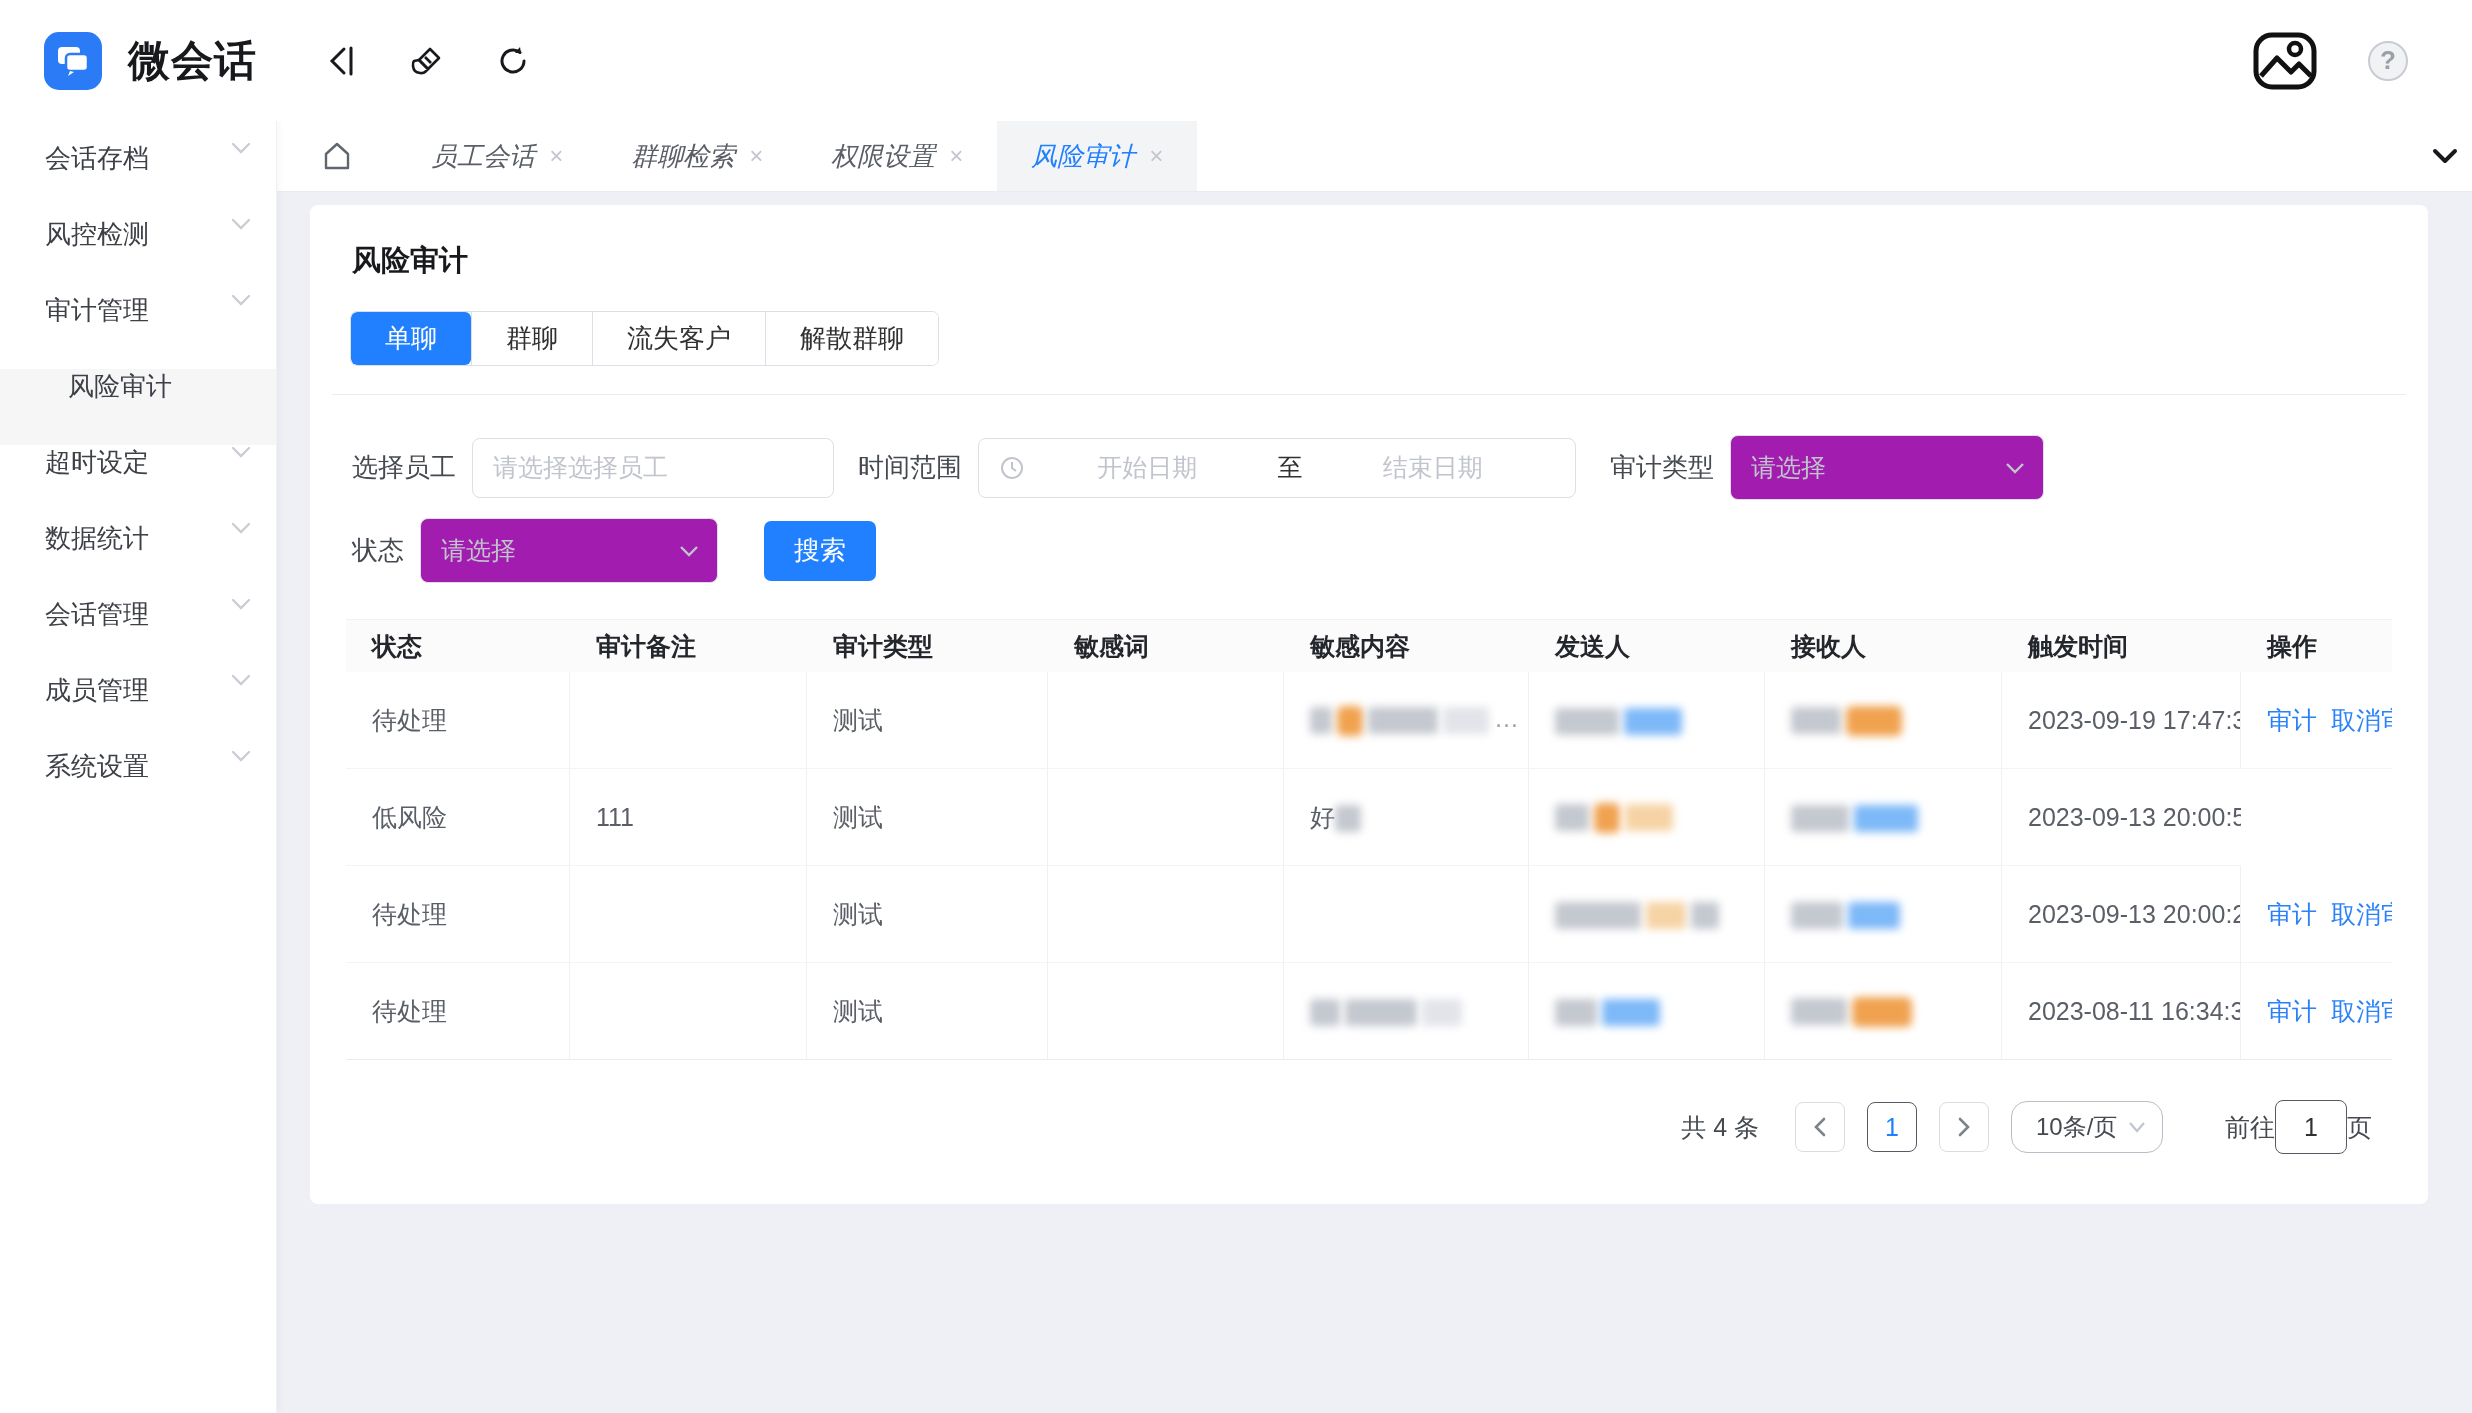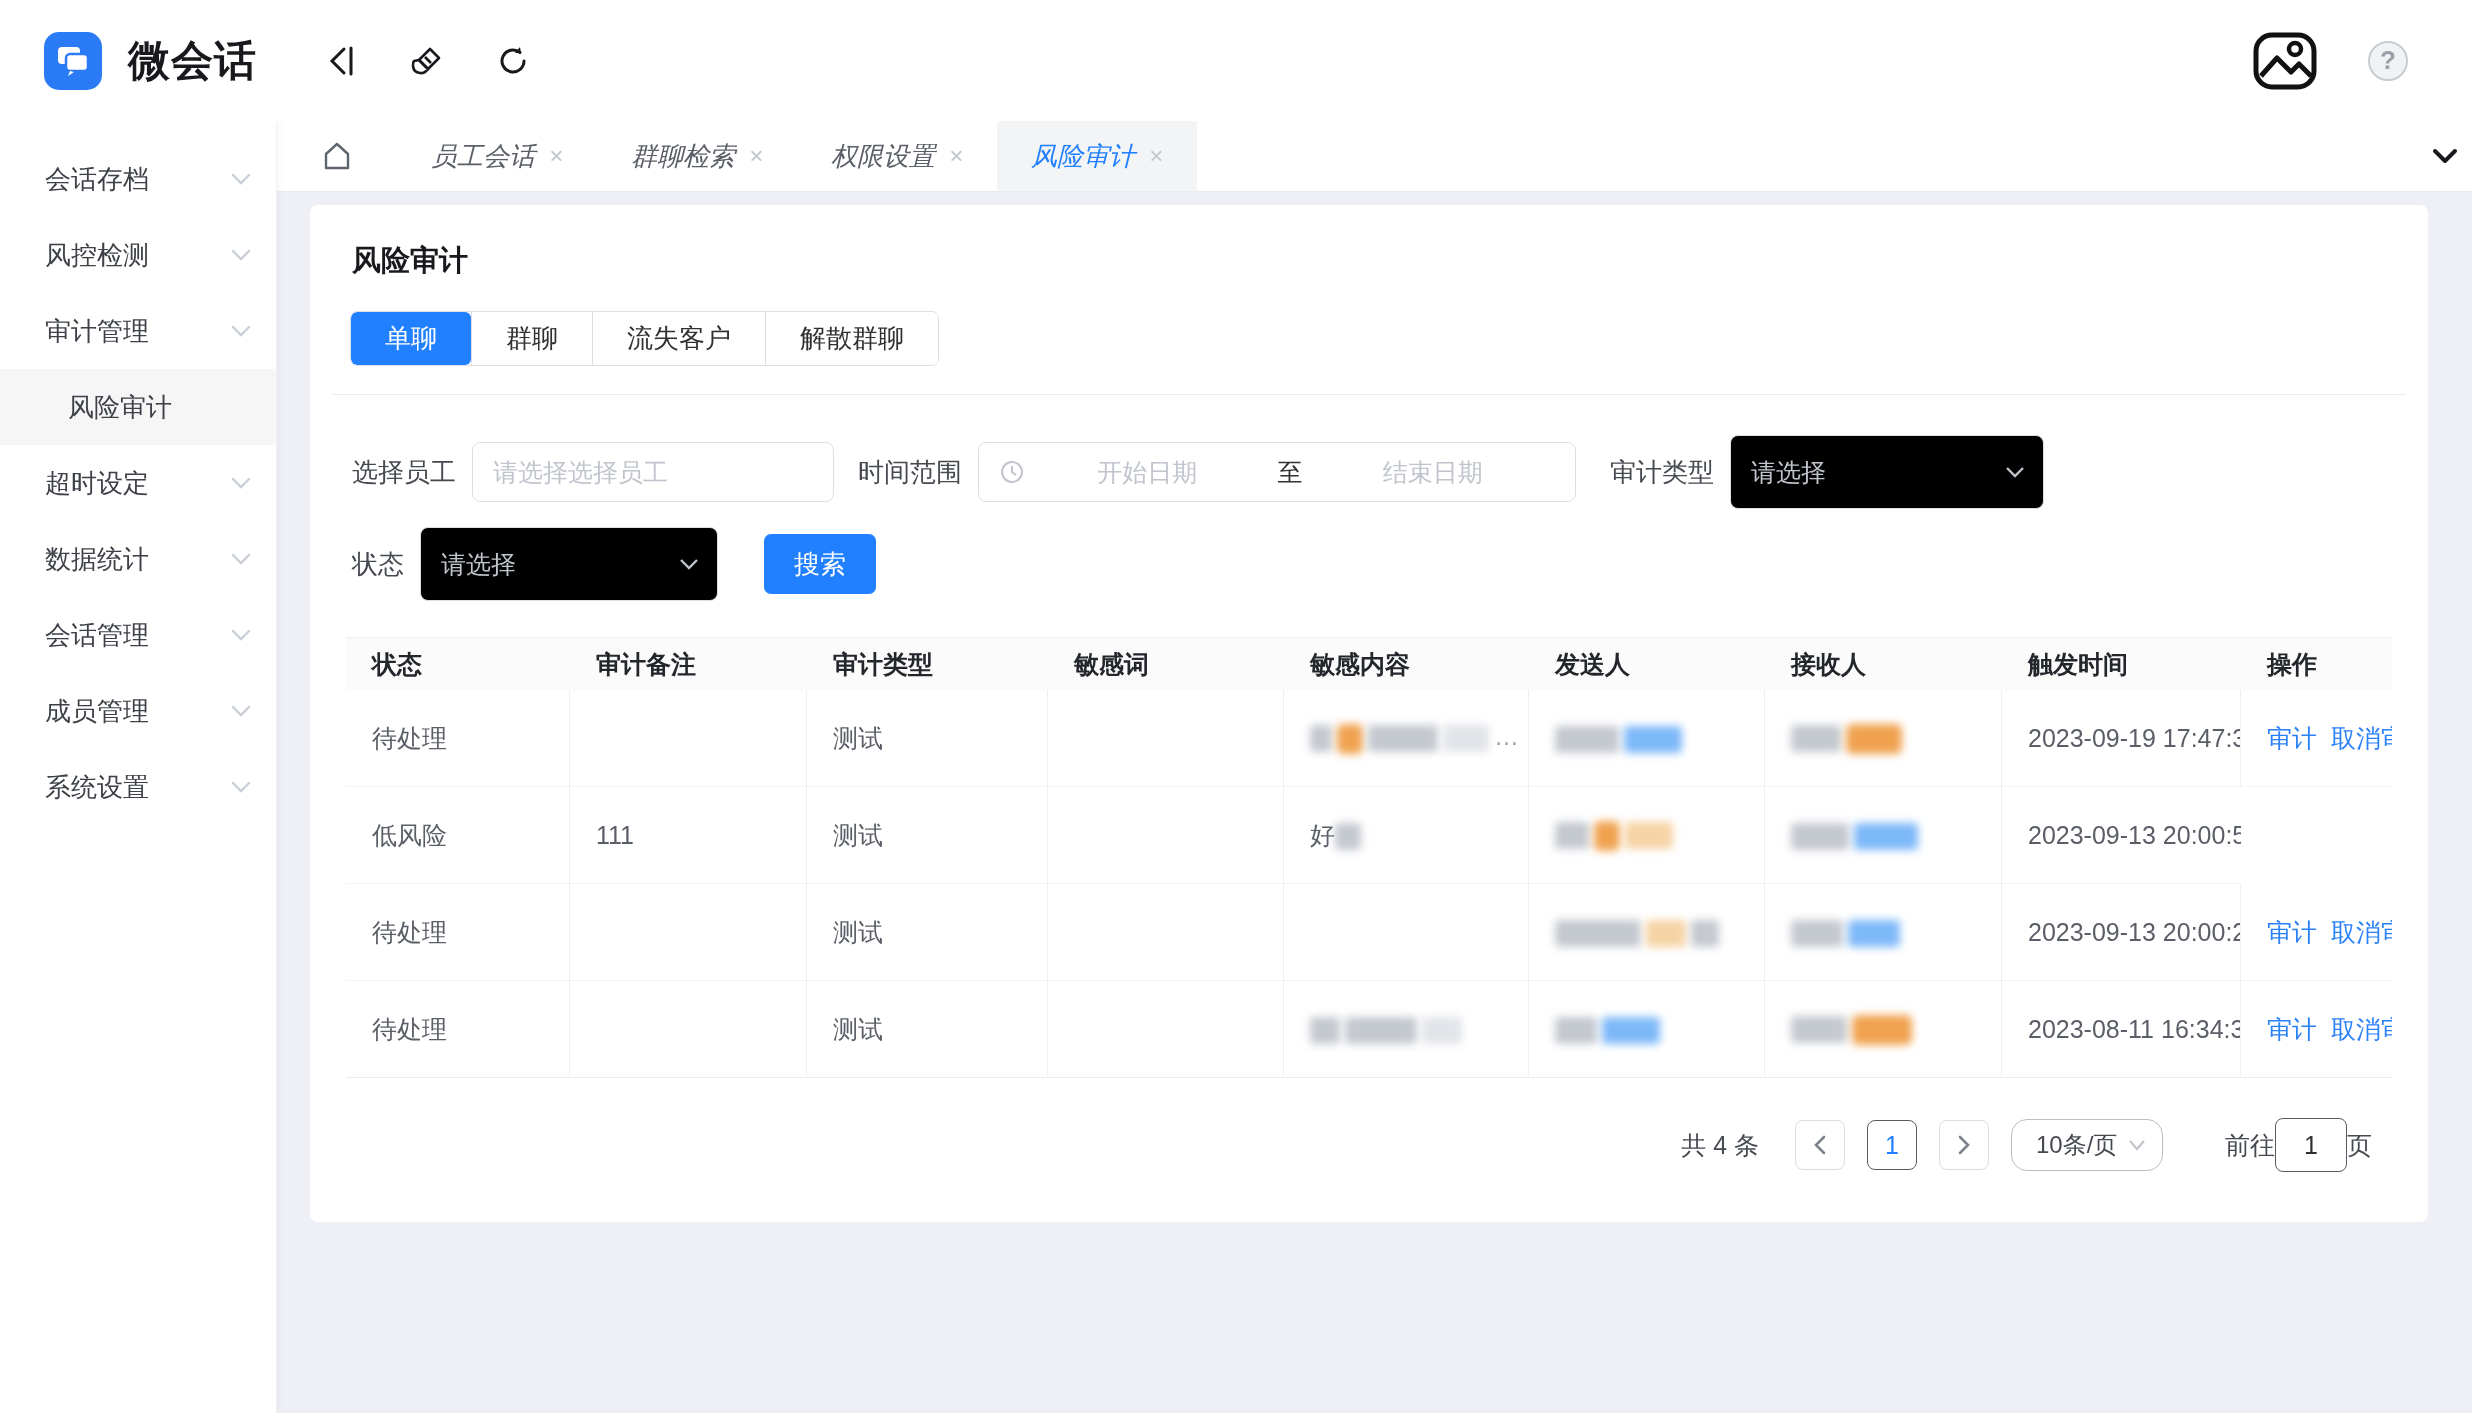--- a/index.html
+++ b/index.html
@@ -12,21 +12,21 @@
   .app-title { font-size:42px; font-weight:600; color:#17191c; margin-left:26px; letter-spacing:1px; }
   .hdr-icons { display:flex; align-items:center; gap:42px; margin-left:62px; }
   .icon-btn { width:44px; height:44px; display:flex; align-items:center; justify-content:center; cursor:pointer; }
   .hdr-spacer { flex:1; }
   .avatar-ph { width:66px; height:66px; display:flex; align-items:center; justify-content:center; margin-right:50px; }
   .help-btn { width:40px; height:40px; border-radius:50%; background:#f1f2f4; color:#9aa0a8; display:flex; align-items:center; justify-content:center; font-size:26px; border:2px solid #c8ccd2; font-weight:bold; }
 
   
   .shell { display:flex; height:1292px; }
   .sidebar { width:277px; background:#fff; border-right:1px solid #f0f1f3; box-shadow:2px 0 8px rgba(0,0,0,.04); padding-top:20px; z-index:4; }
-  .side-item { height:76px; display:flex; align-items:center; padding:0 24px 0 45px; cursor:pointer; font-size:26px; color:#3d4147; }
+  .side-item { height:76px; display:flex; align-items:flex-start; padding:0 24px 0 45px; cursor:pointer; font-size:26px; color:#3d4147; }
   .side-item .side-label { flex:1; }
   .side-item.sub { padding-left:68px; }
   .submenu { background:#f6f6f7; }
 
   .main { flex:1; display:flex; flex-direction:column; background:#eef0f5; min-width:0; }
 
   
   .tabbar { height:71px; background:#fff; display:flex; align-items:stretch; border-bottom:1px solid #e9ebee; position:relative; }
   .tab-home { width:120px; display:flex; align-items:center; justify-content:center; cursor:pointer; }
   .tab { display:flex; align-items:center; gap:14px; padding:0 34px; font-size:26px; color:#5a5e66; cursor:pointer;font-style:italic; }
@@ -47,21 +47,21 @@
   .divider { height:1px; background:#e9ebf0; margin:28px 2px 0 2px; }
 
   .filters { margin:40px 0 0 22px; }
   .frow { display:flex; align-items:center; margin-bottom:18px; }
   .flabel { font-size:26px; color:#454950; margin-right:16px; white-space:nowrap; }
   .finput { width:362px; height:60px; border:1px solid #dcdfe6; border-radius:8px; padding:0 20px; font-size:25px; color:#303133; outline:none; font-family:inherit; }
   .finput::placeholder { color:#c0c4cc; }
   .daterange { width:598px; height:60px; border:1px solid #dcdfe6; border-radius:8px; display:flex; align-items:center; padding:0 20px; margin-right:34px; background:#fff; }
   .daterange .ph { color:#c0c4cc; font-size:25px; flex:1; text-align:center; }
   .daterange .to { color:#303133; font-size:25px; padding:0 8px; }
-  .fselect { height:74px; border:1px solid #dcdfe6; border-radius:8px; display:flex; align-items:center; padding:0 18px 0 20px; background:#000000; cursor:pointer; }
+  .fselect { height:65px; border:1px solid #dcdfe6; border-radius:8px; display:flex; align-items:center; padding:0 18px 0 20px; background:#a21caf; cursor:pointer; }
   .fselect .ph { color:#c0c4cc; font-size:25px; flex:1; }
   .sel-audit { width:314px; margin-right:0; }
   .sel-status { width:298px; }
   .gap-lg { margin-left:24px; }
   .search-btn { width:112px; height:60px; margin-left:46px; background:#2080ff; border:none; border-radius:7px; color:#fff; font-size:26px; cursor:pointer; font-family:inherit; }
 
   
   .table { margin:36px 16px 0 16px; border-top:1px solid #eef0f4; }
   .tr { display:grid; grid-template-columns:224px 237px 241px 236px 245px 236px 237px 239px 1fr; }
   .th { background:#fbfbfc; height:52px; display:flex; align-items:center; padding:0 0 0 26px; font-size:25px; font-weight:700; color:#23262b; }

